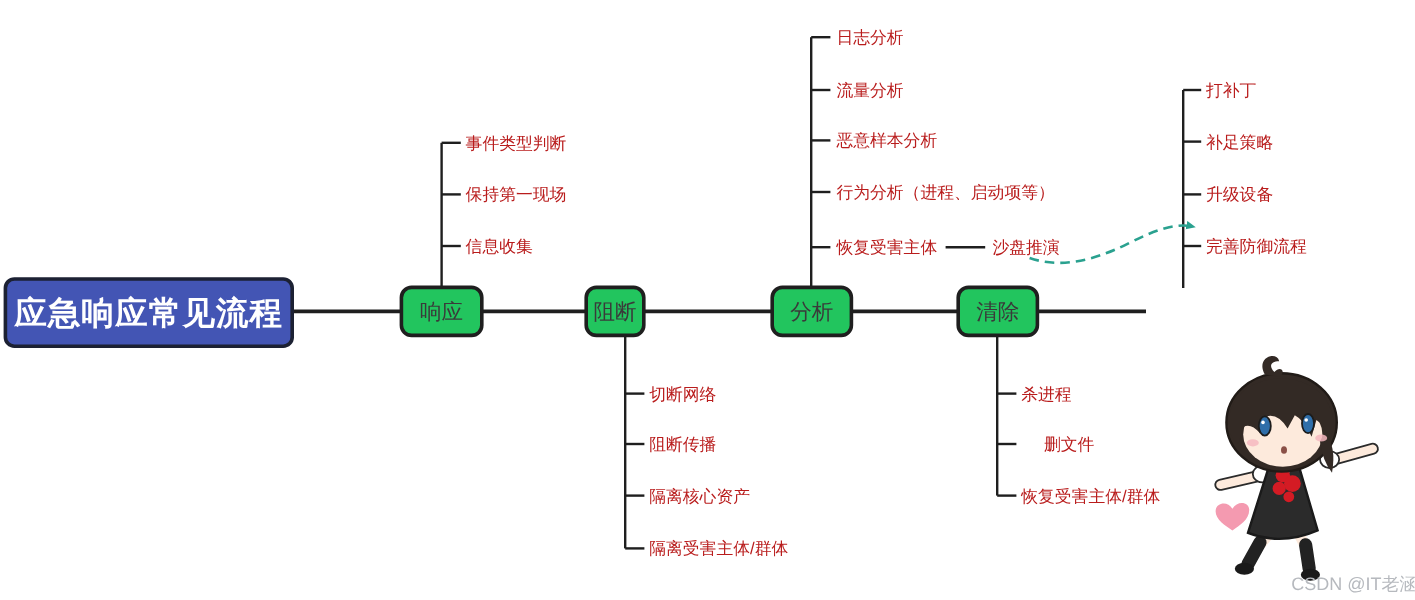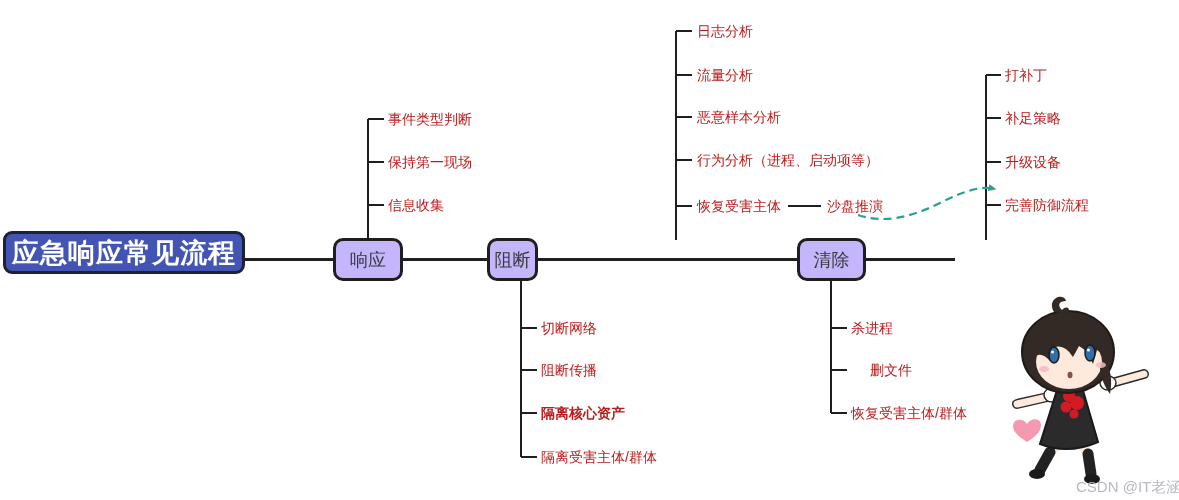--- a/index.html
+++ b/index.html
@@ -16,38 +16,38 @@
   }
   .lines-layer {
     position: absolute;
     left: 0; top: 0;
     width: 1179px; height: 500px;
     pointer-events: none;
   }
   .root-node {
     position: absolute;
     left: 3px; top: 231px;
-    width: 242px; height: 43px;
+    width: 242px; height: 59px;
     background: #4355b4;
     border: 3px solid #1c2133;
     border-radius: 9px;
     box-sizing: border-box;
     display: flex;
     align-items: center;
     justify-content: center;
     color: #ffffff;
     font-size: 27px;
     font-weight: bold;
     letter-spacing: 1px;
   }
   .stage-node {
     position: absolute;
     top: 238px;
     height: 43px;
-    background: #c4b5fd;
+    background: #22c55e;
     border: 3px solid #1f1f1f;
     border-radius: 10px;
     box-sizing: border-box;
     display: flex;
     align-items: center;
     justify-content: center;
     color: #3a3a3a;
     font-size: 18px;
   }
   .branch {
@@ -118,29 +118,30 @@
       <line x1="831" y1="413" x2="847" y2="413"></line>
     </g>
 
     <path d="M858,215 C884,224 912,217 940,203 S982,186 995,189" fill="none" stroke="#2aa18f" stroke-width="2.2" stroke-dasharray="8 5" marker-end="url(#arw)"></path>
   </svg>
 
   <div class="root-node">应急响应常见流程</div>
 
   <div class="stage-node" style="left:333px; width:70px;">响应</div>
   <div class="stage-node" style="left:487px; width:51px;">阻断</div>
+  <div class="stage-node" style="left:642px; width:69px;">分析</div>
   <div class="stage-node" style="left:797px; width:69px;">清除</div>
 
   <div class="branch" style="left:388px; top:109px;text-align:center;">事件类型判断</div>
   <div class="branch" style="left:388px; top:152px;">保持第一现场</div>
   <div class="branch" style="left:388px; top:195px;">信息收集</div>
 
   <div class="branch" style="left:541px; top:318px;">切断网络</div>
   <div class="branch" style="left:541px; top:360px;">阻断传播</div>
-  <div class="branch" style="left:541px; top:403px;font-weight:bold;">隔离核心资产</div>
+  <div class="branch" style="left:541px; top:403px;">隔离核心资产</div>
   <div class="branch" style="left:541px; top:447px;">隔离受害主体/群体</div>
 
   <div class="branch" style="left:697px; top:21px;">日志分析</div>
   <div class="branch" style="left:697px; top:65px;">流量分析</div>
   <div class="branch" style="left:697px; top:107px;">恶意样本分析</div>
   <div class="branch" style="left:697px; top:150px;">行为分析（进程、启动项等）</div>
   <div class="branch" style="left:697px; top:196px;">恢复受害主体</div>
   <div class="branch" style="left:827px; top:196px;">沙盘推演</div>
 
   <div class="branch" style="left:851px; top:318px;">杀进程</div>

